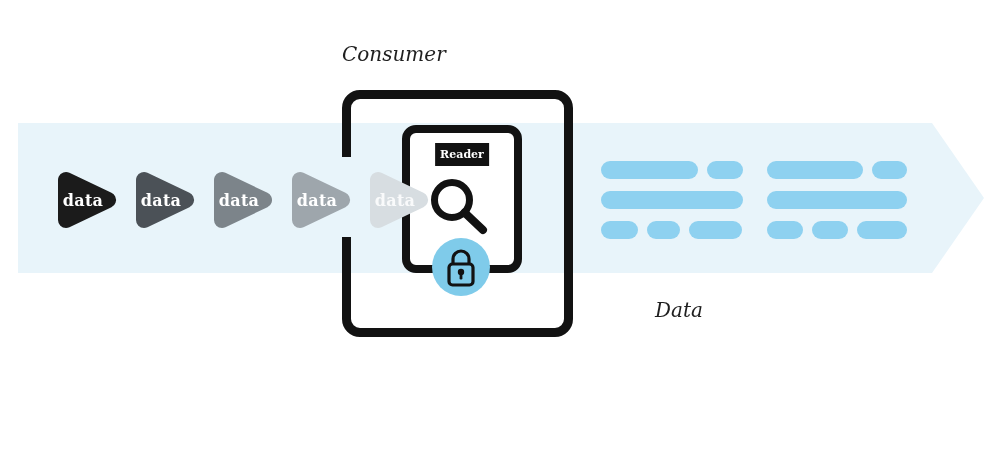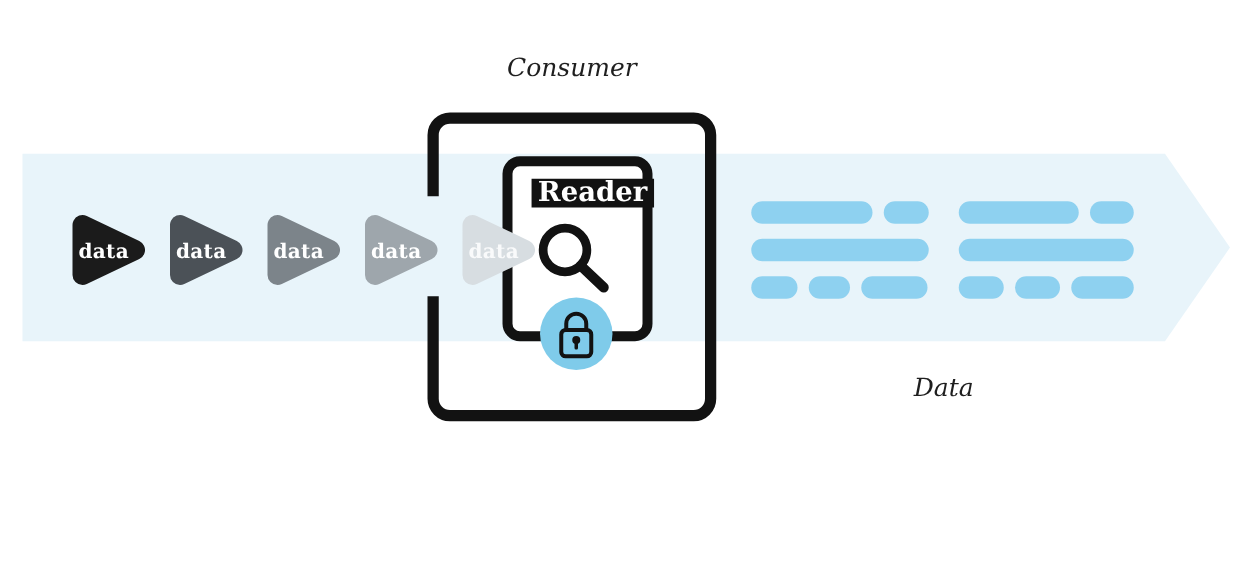--- a/index.html
+++ b/index.html
@@ -12,33 +12,33 @@
   .band-tip { position:absolute; left:932px; top:123px; width:52px; height:150px; background:var(--band);
     clip-path:polygon(0 0, 100% 50%, 0 100%); z-index:0; }
   
   .consumer-box { position:absolute; left:342px; top:90px; width:231px; height:247px; box-sizing:border-box;
     border:9px solid var(--ink); border-radius:18px; z-index:10; background:transparent; }
   .gap-patch { position:absolute; left:340px; top:157px; width:13px; height:80px; background:var(--band); z-index:11; }
   
   .reader-card { position:absolute; left:402px; top:125px; width:120px; height:148px; box-sizing:border-box;
     border:8px solid var(--ink); border-radius:14px; background:#ffffff; z-index:20; }
   .reader-chip { position:absolute; top:10px; left:50%; transform:translateX(-50%);
-    background:var(--ink); color:#ffffff; font-weight:bold; font-size:22px; line-height:23px;
-    padding:0 5px; white-space:nowrap;margin-left:12px; }
+    background:var(--ink); color:#ffffff; font-weight:bold; font-size:11px; line-height:23px;
+    padding:0 5px; white-space:nowrap; }
   .magnifier { position:absolute; left:12px; top:34px; width:70px; height:70px; }
   .lock-badge { position:absolute; left:432px; top:238px; width:58px; height:58px; border-radius:50%;
     background:var(--badge); z-index:25; display:flex; align-items:center; justify-content:center; }
   
   .tri { position:absolute; top:167px; width:64px; height:66px; z-index:30; }
   .tri-label { font-family:"DejaVu Serif", serif; font-weight:bold; font-size:16px; letter-spacing:0.3px; }
   
   .bar { position:absolute; height:18px; border-radius:9px; background:var(--bar); z-index:5; }
   
   .caption { position:absolute; font-style:italic; font-size:20px; line-height:25px;
-    color:var(--text); text-align:center; z-index:40; }
+    color:var(--text); text-align:left; z-index:40; }
   .consumer-label { left:342px; top:42px; width:231px; }
   .lock-label { left:342px; top:301px; width:231px; }
   .rs-label { left:78px; top:298px; width:200px; }
   .pd-label { left:655px; top:298px; width:200px; }
 </style>
 </head>
 <body>
 
 <div class="canvas" style="--band: #e8f4fa; --bar: #8ed1f0; --badge: #7fcbea; --ink: #121212; --text: #1f1f1f;">
 

